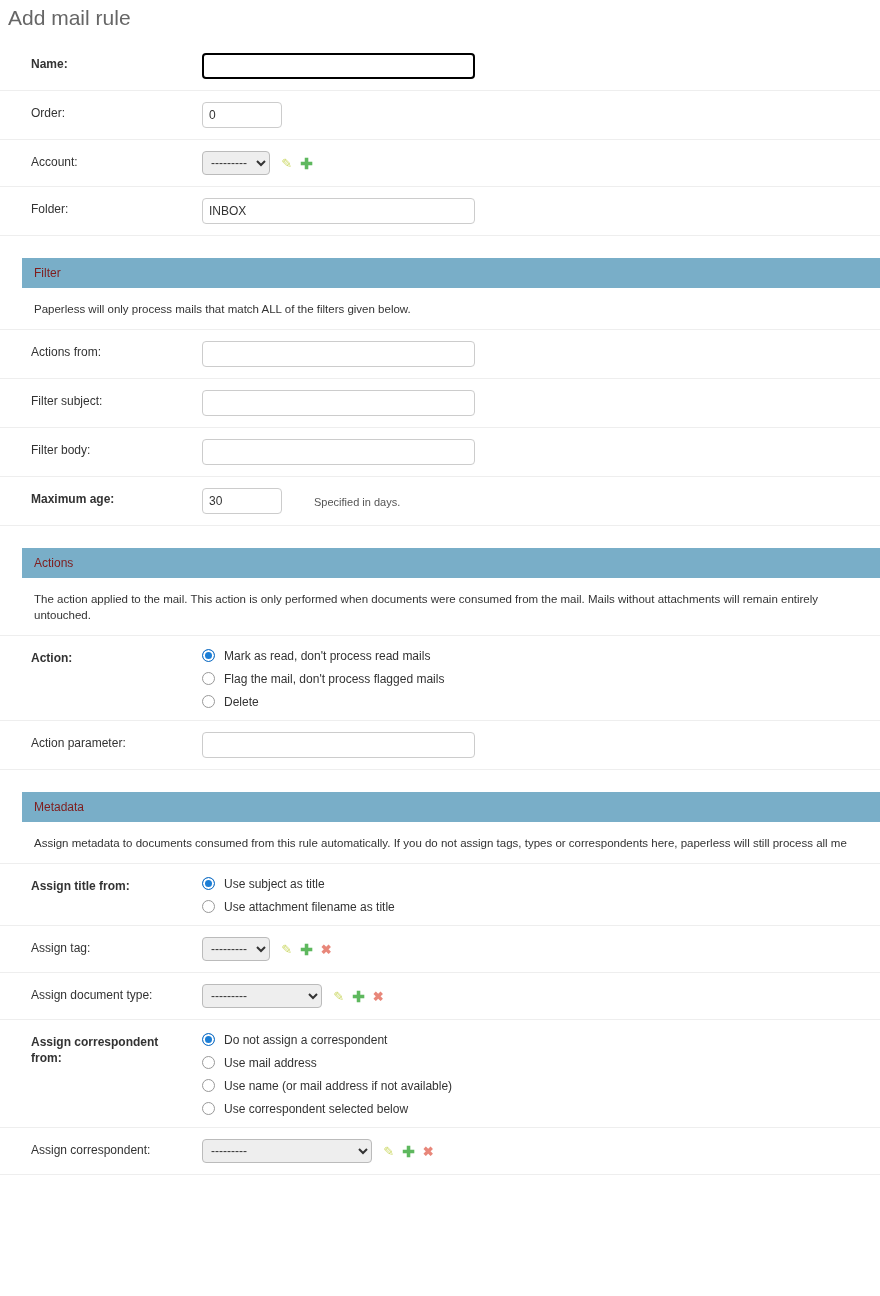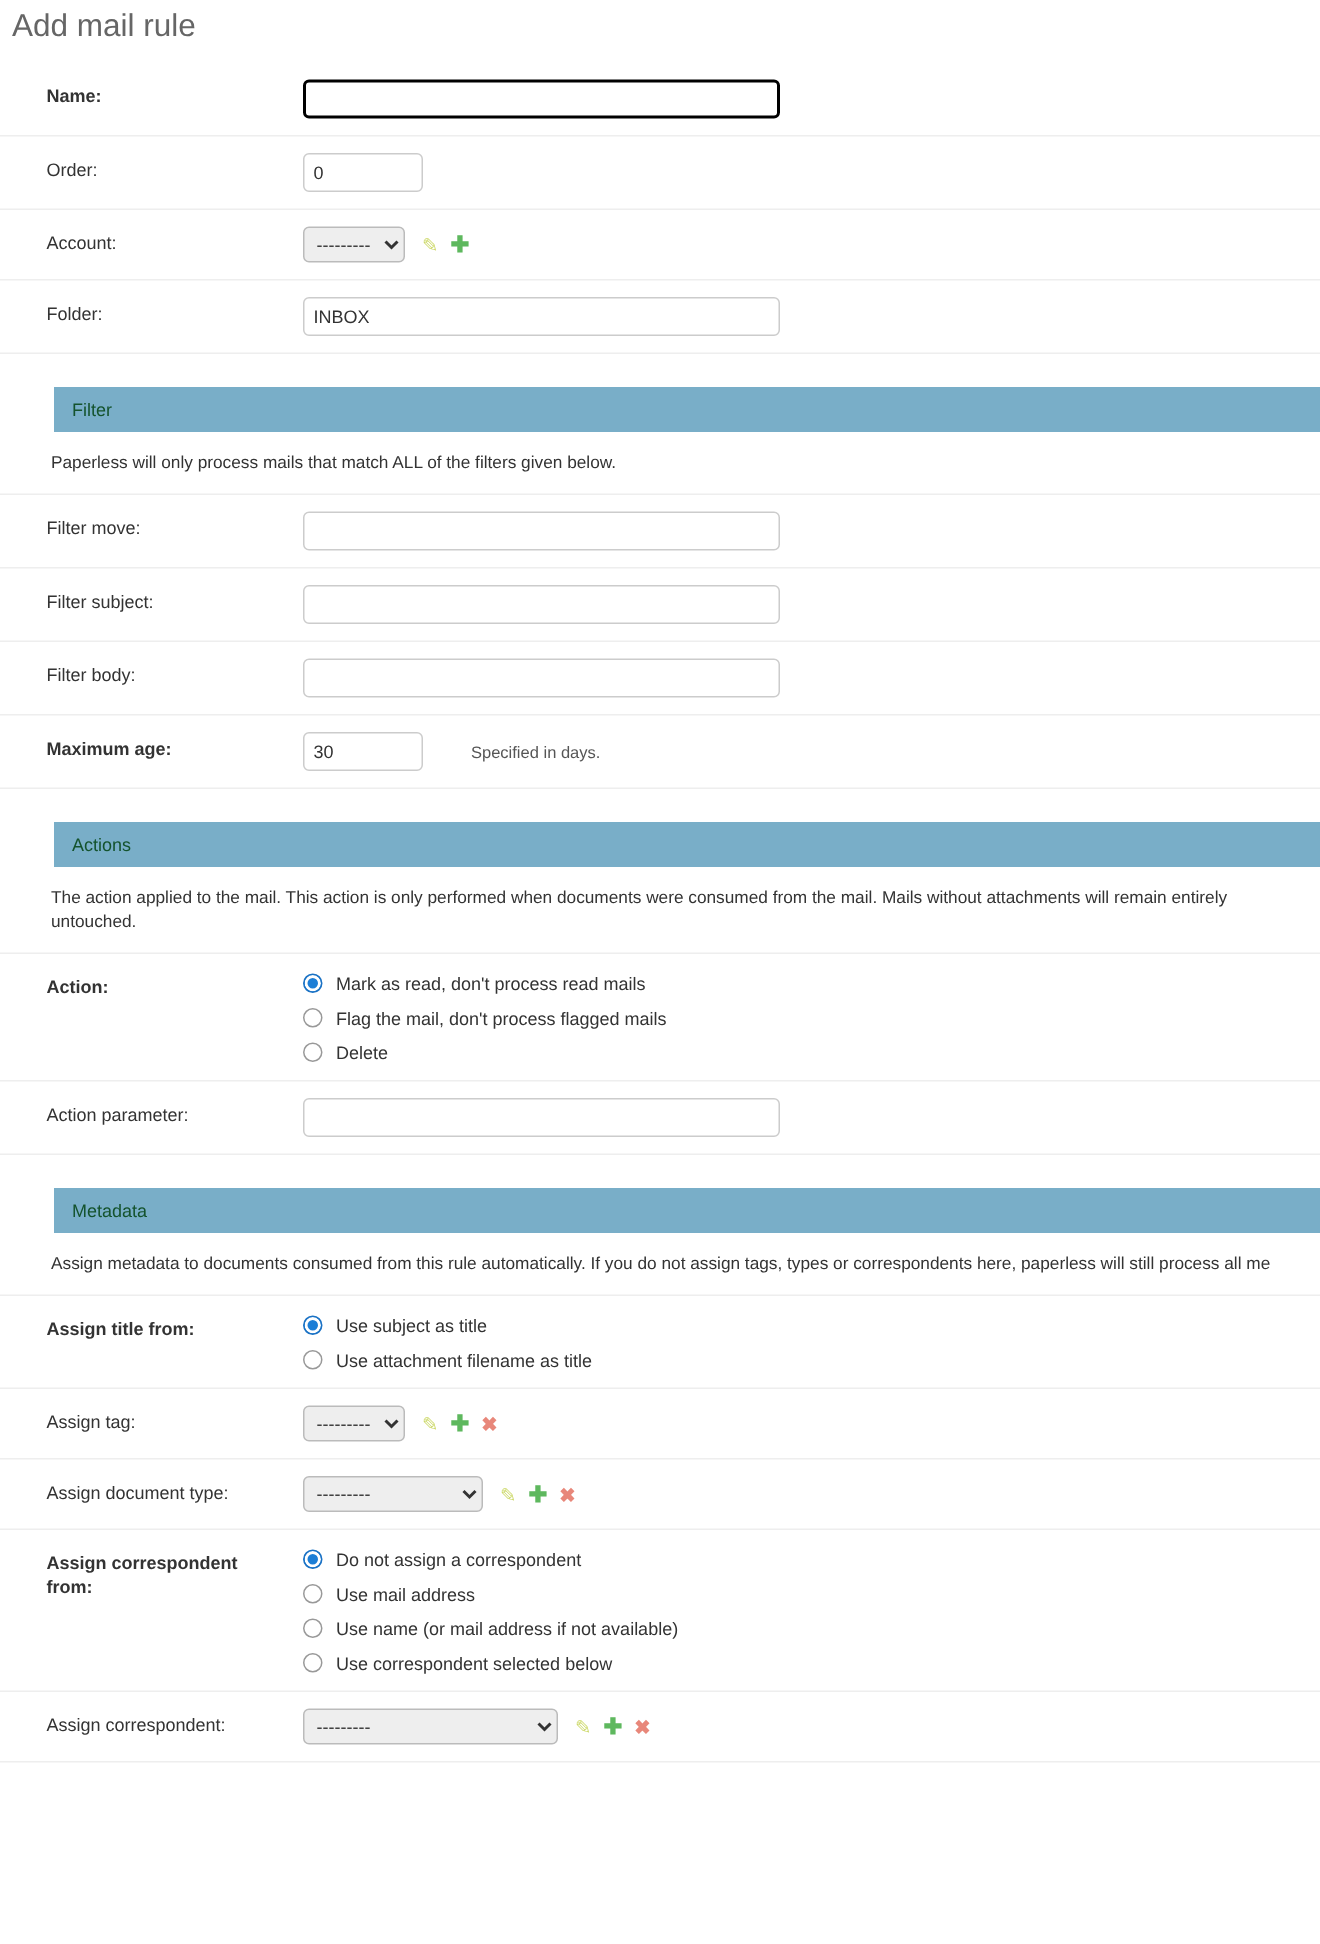--- a/index.html
+++ b/index.html
@@ -45,21 +45,21 @@
   input[type="text"] {
     font-family: "Liberation Sans", sans-serif;
     font-size: 12px;
     color: #333;
     padding: 4px 6px;
     border: 1px solid #ccc;
     border-radius: 4px;
     background: #fff;
     height: 26px;
   }
-  input.wide { width: 318px; }
+  input.wide { width: 273px; }
   input.narrow { width: 80px; }
   input.focused {
     border: 2px solid #000;
     box-shadow: none;
   }
 
   select {
     font-family: "Liberation Sans", sans-serif;
     font-size: 12px;
     border: 1px solid #bbb;
@@ -80,24 +80,24 @@
     vertical-align: middle;
     margin-left: 8px;
   }
   .ico { font-size: 13px; line-height: 1; cursor: pointer; }
   .ico-edit { color: #cdd96a; }
   .ico-add { color: #5eb85e; font-weight: bold; font-size: 15px; }
   .ico-del { color: #e8877a; font-weight: bold; font-size: 13px; }
 
   .section-header {
     background: #79aec8;
-    color: #14532d;
+    color: #7f1d1d;
     font-size: 12px;
     padding: 8px 10px 8px 12px;
-    margin: 22px 0 0 36px;
+    margin: 22px 0 0 22px;
     font-weight: normal;
   }
   .section-desc {
     font-size: 11.5px;
     color: #333;
     padding: 13px 10px 12px 34px;
     border-bottom: 1px solid #eee;
     line-height: 16px;
   }
 
@@ -162,21 +162,21 @@
   <div class="row-label">Folder:</div>
   <div class="row-field">
     <input type="text" class="wide" value="INBOX" style="">
   </div>
 </div>
 
 <div class="section-header">Filter</div>
 <div class="section-desc">Paperless will only process mails that match ALL of the filters given below.</div>
 
 <div class="row">
-  <div class="row-label">Filter move:</div>
+  <div class="row-label">Actions from:</div>
   <div class="row-field">
     <input type="text" class="wide" value="" style="">
   </div>
 </div>
 
 <div class="row">
   <div class="row-label">Filter subject:</div>
   <div class="row-field">
     <input type="text" class="wide" value="" style="">
   </div>

